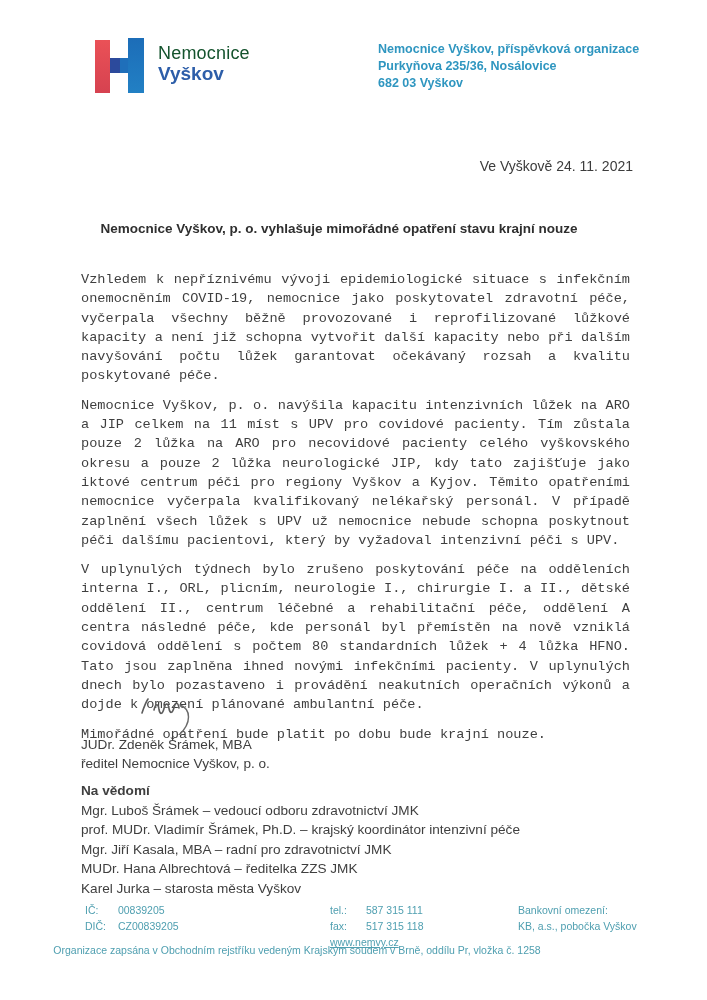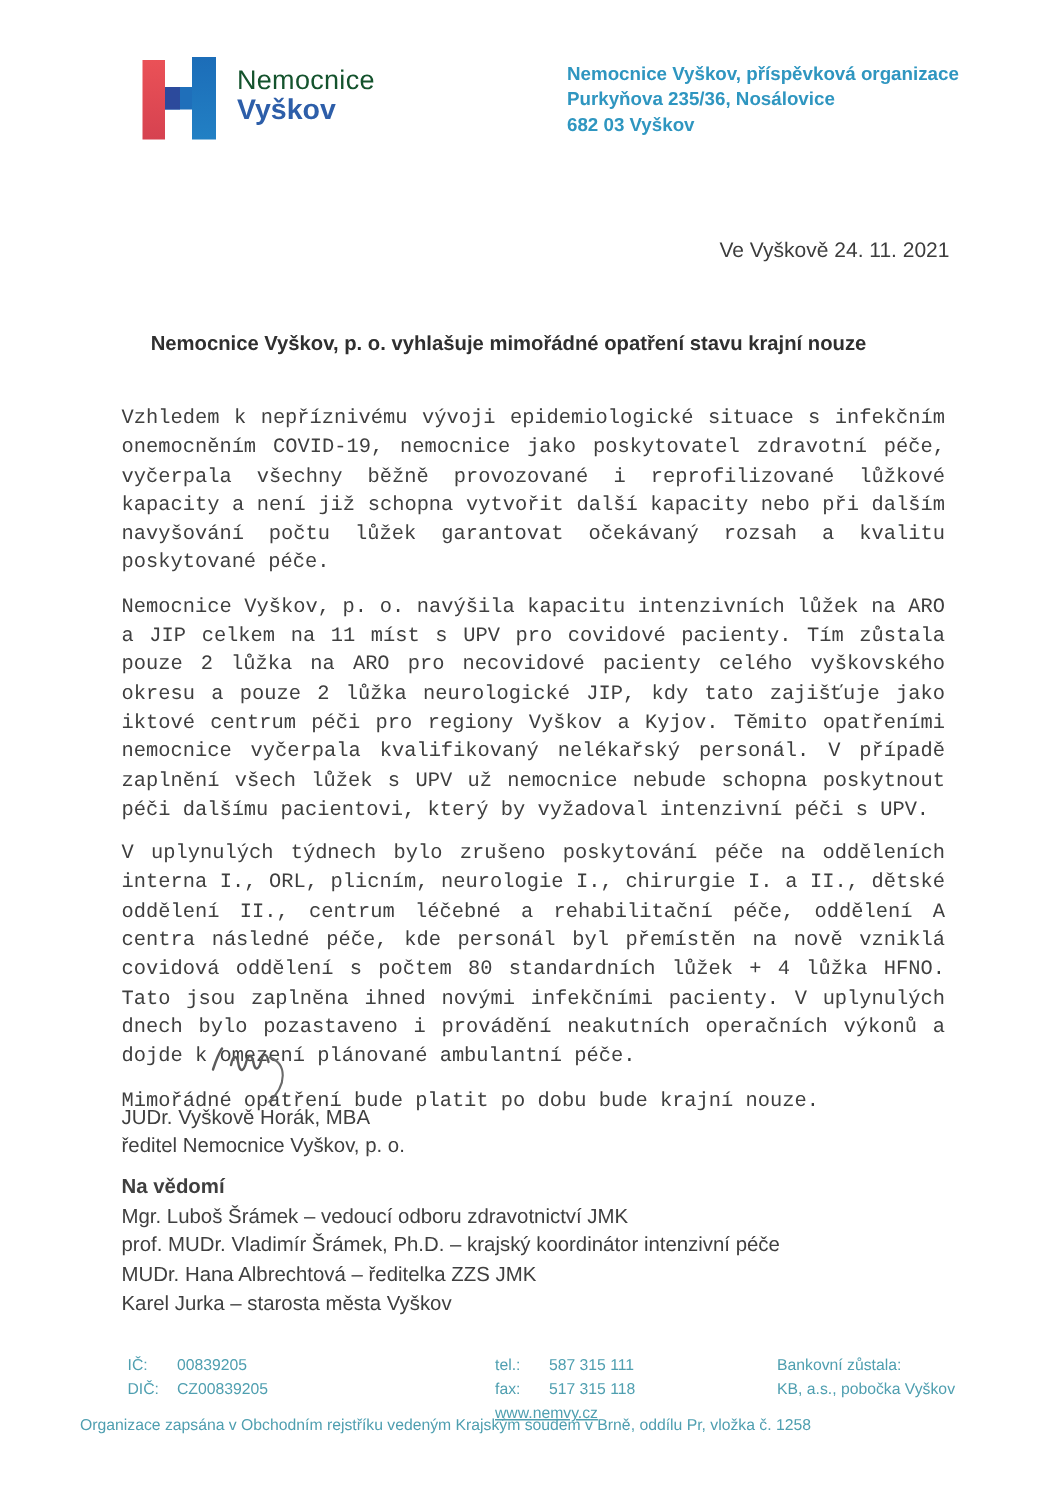--- a/index.html
+++ b/index.html
@@ -98,28 +98,29 @@
     <p>V uplynulých týdnech bylo zrušeno poskytování péče na odděleních interna I., ORL, plicním, neurologie I., chirurgie I. a II., dětské oddělení II., centrum léčebné a rehabilitační péče, oddělení A centra následné péče, kde personál byl přemístěn na nově vzniklá covidová oddělení s počtem 80 standardních lůžek + 4 lůžka HFNO. Tato jsou zaplněna ihned novými infekčními pacienty. V uplynulých dnech bylo pozastaveno i provádění neakutních operačních výkonů a dojde k omezení plánované ambulantní péče.</p>
     <p>Mimořádné opatření bude platit po dobu bude krajní nouze.</p>
   </main>
 
   <div class="signature">
     <svg class="scribble" width="86" height="38" viewBox="0 0 86 38" fill="none" xmlns="http://www.w3.org/2000/svg">
       <path d="M9 16 C 11 10, 13 5, 15 2" stroke="#5c5c5c" stroke-width="1.6" stroke-linecap="round"></path>
       <path d="M21 13 c 1.5,-7 4,-7 5,-0.5 c 1,5.5 3.5,5 5,-1 c 1.5,-6 4,-6 5,0 c 1,5.5 3.5,5 5,-1 c 1.5,-6 4,-5.5 5,0.5" stroke="#5c5c5c" stroke-width="1.6" stroke-linecap="round"></path>
       <path d="M47 8 C 58 12, 59 26, 46 38" stroke="#6a6a6a" stroke-width="1.4" stroke-linecap="round"></path>
     </svg>
-    <div>JUDr. Vyškově Horák, MBA</div>
+    <div>JUDr. Zdeněk Šrámek, MBA</div>
     <div>ředitel Nemocnice Vyškov, p. o.</div>
   </div>
 
   <section class="cc">
     <div class="cc-heading">Na vědomí</div>
     <div>Mgr. Luboš Šrámek – vedoucí odboru zdravotnictví JMK</div>
     <div>prof. MUDr. Vladimír Šrámek, Ph.D. – krajský koordinátor intenzivní péče</div>
+    <div>Mgr. Jiří Kasala, MBA – radní pro zdravotnictví JMK</div>
     <div>MUDr. Hana Albrechtová – ředitelka ZZS JMK</div>
     <div>Karel Jurka – starosta města Vyškov</div>
   </section>
 
   <footer class="footer">
     <div class="col col1">
       <div class="row">
         <span class="lbl">IČ:</span>
         <span>00839205</span>
       </div>
@@ -135,19 +136,19 @@
       </div>
       <div class="row">
         <span class="lbl">fax:</span>
         <span>517 315 118</span>
       </div>
       <div class="row website">
         <a>www.nemvy.cz</a>
       </div>
     </div>
     <div class="col col3">
-      <div class="row">Bankovní zůstala:</div>
+      <div class="row">Bankovní omezení:</div>
       <div class="row">KB, a.s., pobočka Vyškov</div>
     </div>
     <div class="registration">Organizace zapsána v Obchodním rejstříku vedeným Krajským soudem v Brně, oddílu Pr, vložka č. 1258</div>
   </footer>
 
 </div>
 
 </body></html>

